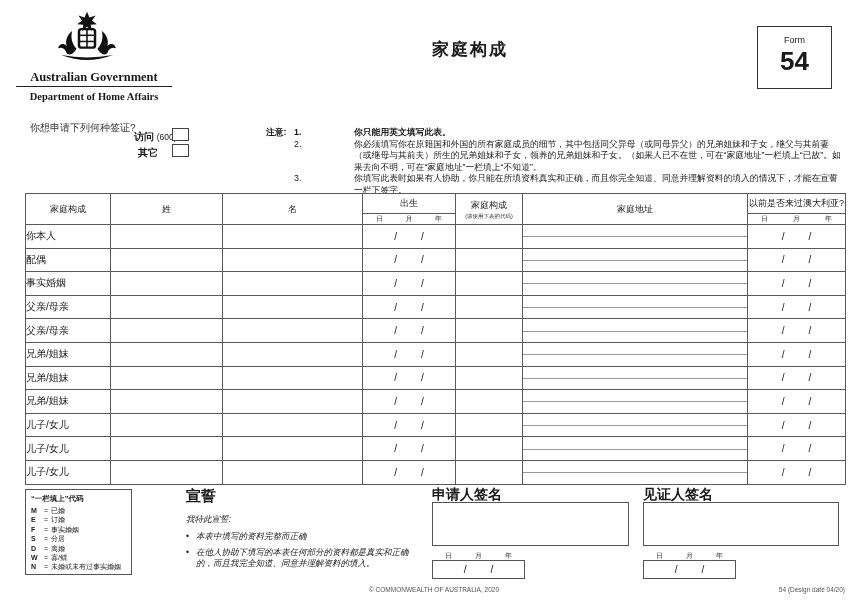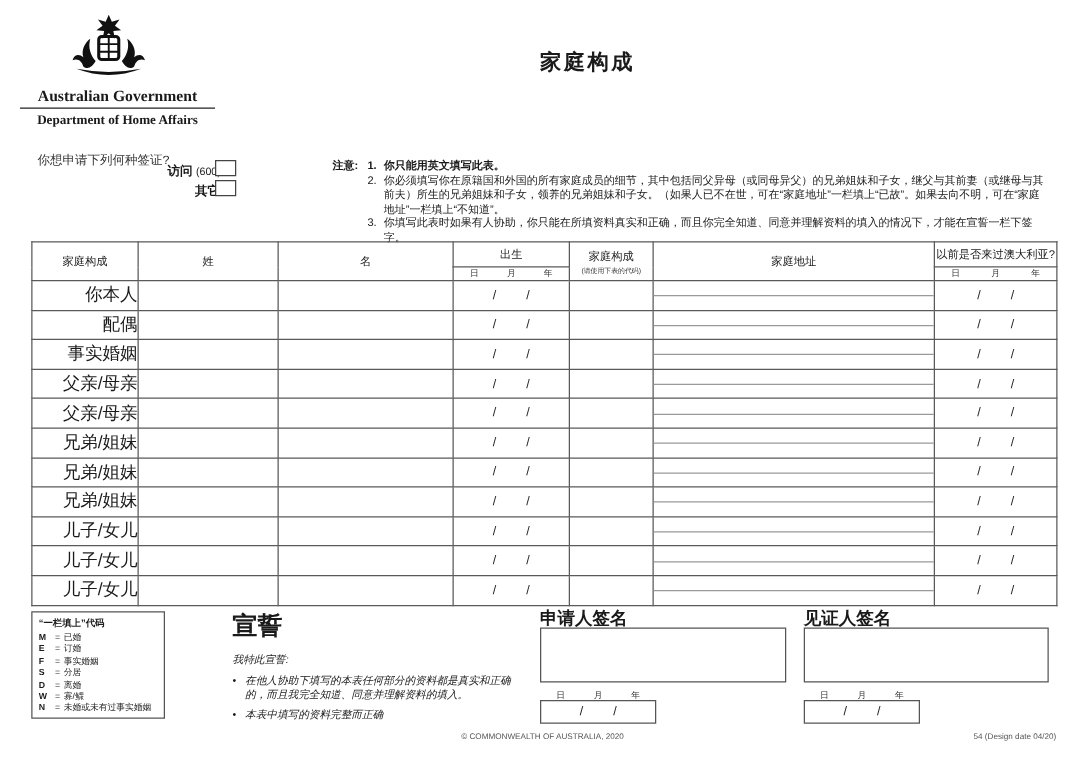--- a/index.html
+++ b/index.html
@@ -27,51 +27,51 @@
   .opt-label { position:absolute; font-size:10px; white-space:nowrap; }
   .opt-label b { font-weight:bold; }
   .opt-code { font-size:8.5px; }
   .checkbox { position:absolute; width:17px; height:13px; border:1px solid #444; background:#fff; }
 
   
   .notes { position:absolute; left:266px; top:127px; width:575px; font-size:8.8px; line-height:11.5px; }
   .notes-label { position:absolute; left:0; top:0; font-weight:bold; }
   .note-item { display:flex; margin-left:28px; }
   .note-num { width:13px; flex:none; }
-  .note-text { width:530px; }
+  .note-text { width:530px;margin-left:47px; }
   .note-bold { font-weight:bold; }
 
   
   .fam-table { position:absolute; left:25px; top:193px; width:820px;
                border-collapse:collapse; table-layout:fixed; }
   .fam-table th, .fam-table td { border:1px solid #5a5a5a; font-weight:normal; padding:0; }
   .fam-table thead tr.h1 th { height:20px; font-size:9px; text-align:center; vertical-align:middle; }
   .fam-table thead tr.h2 th { height:11px; }
   .marital-note { font-size:5.5px; color:#333; margin-top:1px; }
   .visited-h { font-size:8.3px; }
   .dmy { display:flex; justify-content:space-between; padding:0 13px; font-size:7px; color:#333; }
   .fam-table tbody tr { height:23.6px; }
-  .c-label { text-align:right; font-size:14px; }
+  .c-label { text-align:left; font-size:10px; }
   .c-date { text-align:center; font-size:10px; color:#222; }
   .c-date .sl2 { margin-left:24px; }
   .c-addr { position:relative; }
   .addr-line { position:absolute; left:0; right:0; top:50%; border-top:1px solid #999; }
 
   
   .legend { position:absolute; left:25px; top:489px; width:107px; height:86px;
             border:1px solid #555; padding:4px 5px; background:#fff; }
   .legend-title { font-size:7.5px; font-weight:bold; margin-bottom:2px; }
   .legend-row { display:flex; font-size:7px; line-height:9.4px; }
   .lg-code { width:10px; font-weight:bold; }
   .lg-eq { width:10px; text-align:center; }
   .lg-label { flex:1; }
 
   
   .declaration { position:absolute; left:186px; top:487px; width:235px; }
-  .decl-title { font-size:20px; font-weight:bold; font-family:"Liberation Serif", serif; }
+  .decl-title { font-size:15px; font-weight:bold; font-family:"Liberation Serif", serif; }
   .decl-intro { font-style:italic; font-size:8.5px; margin-top:8px; }
   .decl-bullet { font-style:italic; font-size:8.5px; line-height:11px; margin-top:5px; padding-left:10px; position:relative; }
   .decl-bullet::before { content:"•"; position:absolute; left:0; top:0; font-style:normal; }
 
   
   .sig-label { position:absolute; top:486px; font-size:14px; font-weight:bold; }
   .sig-box { position:absolute; top:502px; width:197px; height:44px; border:1px solid #555; background:#fff; }
   .sig-dmy { position:absolute; top:551px; width:93px; display:flex; justify-content:space-between;
              padding:0 13px; font-size:7px; color:#333; }
   .sig-date-box { position:absolute; top:560px; width:93px; height:19px; border:1px solid #555;
@@ -101,25 +101,29 @@
     <path fill="#111" d="M43 62 C36 54 33 44 36 33 C29 38 24 48 27 57 C21 52 15 54 13 61 C20 58 25 62 27 69 C33 74 39 69 43 62 Z"></path>
     <path fill="#111" d="M77 62 C84 54 87 44 84 33 C91 38 96 48 93 57 C99 52 105 54 107 61 C100 58 95 62 93 69 C87 74 81 69 77 62 Z"></path>
     <path fill="#111" d="M18 72 Q60 88 102 72 Q60 80 18 72 Z"></path>
   </svg>
   <div class="gov-name">Australian Government</div>
   <div class="crest-rule"></div>
   <div class="dept-name">Department of Home Affairs</div>
 
   <div class="page-title">家庭构成</div>
 
+  <div class="form-box">
+    <div class="form-word">Form</div>
+    <div class="form-number">54</div>
+  </div>
 
   <div class="visa-q">你想申请下列何种签证?</div>
   <div class="opt-label" style="left:134px; top:130px;"><b>访问</b> <span class="opt-code">(600)</span></div>
   <div class="checkbox" style="left:172px; top:128px;"></div>
-  <div class="opt-label" style="left:156px; top:146px;font-family:Liberation Serif, serif;"><b>其它</b></div>
+  <div class="opt-label" style="left:138px; top:146px;font-family:Liberation Serif, serif;"><b>其它</b></div>
   <div class="checkbox" style="left:172px; top:144px;"></div>
 
   <div class="notes">
     <span class="notes-label">注意:</span>
     <div class="note-item">
       <span class="note-num note-bold">1.</span>
       <span class="note-text note-bold">你只能用英文填写此表。</span>
     </div>
     <div class="note-item">
       <span class="note-num">2.</span>
@@ -349,22 +353,22 @@
       <span class="lg-code">N</span>
       <span class="lg-eq">=</span>
       <span class="lg-label">未婚或未有过事实婚姻</span>
     </div>
   </div>
   </div>
 
   <div class="declaration">
     <div class="decl-title">宣誓</div>
     <div class="decl-intro">我特此宣誓:</div>
+    <div class="decl-bullet">本表中填写的资料完整而正确</div>
     <div class="decl-bullet">在他人协助下填写的本表任何部分的资料都是真实和正确的，而且我完全知道、同意并理解资料的填入。</div>
-    <div class="decl-bullet">本表中填写的资料完整而正确</div>
   </div>
 
   <div class="sig-label" style="left:432px;">申请人签名</div>
   <div class="sig-box" style="left:432px;"></div>
   <div class="sig-dmy" style="left:432px;">
     <span>日</span>
     <span>月</span>
     <span>年</span>
   </div>
   <div class="sig-date-box" style="left:432px;">

